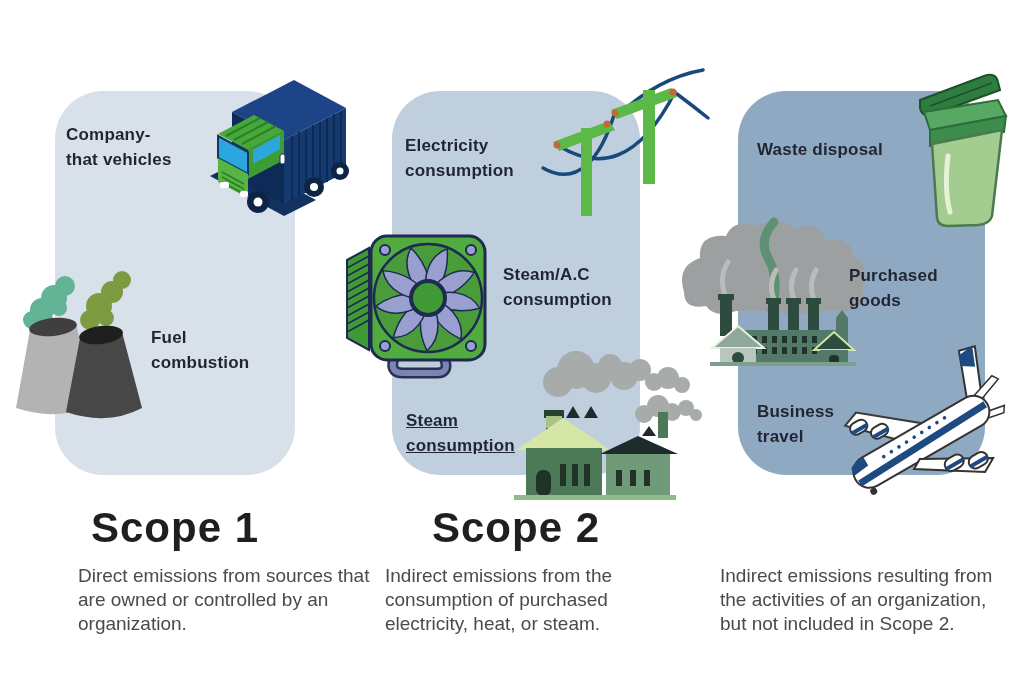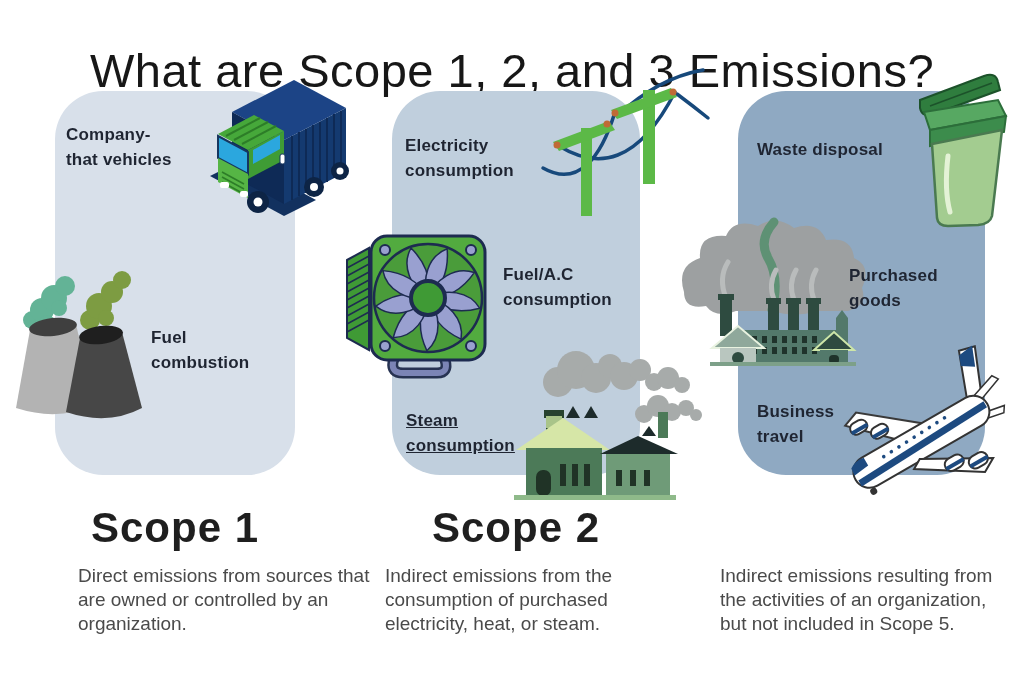--- a/index.html
+++ b/index.html
@@ -53,21 +53,20 @@
   .icon-steamfactory{left:488px;top:352px;width:215px;height:150px;}
   .icon-bin{left:900px;top:70px;width:122px;height:158px;}
   .icon-smokefactory{left:676px;top:214px;width:190px;height:152px;}
   .icon-plane{left:830px;top:362px;width:190px;height:158px;}
 </style>
 </head>
 <body>
 
 <div class="stage">
 
-  <h1 class="title">What are Scope 1, 2, and 3 Emissions?</h1>
 
   <div class="panel panel-1"></div>
   <div class="panel panel-2"></div>
   <div class="panel panel-3"></div>
 
   <div class="icon icon-truck">
     <svg viewBox="0 0 156 148">
 
       <polygon points="14,106 88,146 120,130 46,90" fill="#12315f"></polygon>
 
@@ -383,21 +382,21 @@
   </div>
   <div class="item-label lbl-fuel">
     <span style="display:block">Fuel</span>
     <span style="display:block">combustion</span>
   </div>
   <div class="item-label lbl-electricity">
     <span style="display:block">Electricity</span>
     <span style="display:block">consumption</span>
   </div>
   <div class="item-label lbl-heat">
-    <span style="display:block">Fuel/A.C</span>
+    <span style="display:block">Steam/A.C</span>
     <span style="display:block">consumption</span>
   </div>
   <div class="item-label lbl-steam">
     <span style="display:block">Steam</span>
     <span style="display:block">consumption</span>
   </div>
   <div class="item-label lbl-purchased">
     <span style="display:block">Purchased</span>
     <span style="display:block">goods</span>
   </div>
@@ -407,15 +406,15 @@
   <div class="item-label lbl-business">
     <span style="display:block">Business</span>
     <span style="display:block">travel</span>
   </div>
 
   <div class="scope-heading h-scope1">Scope 1</div>
   <div class="scope-heading h-scope2">Scope 2</div>
 
   <div class="scope-desc d-scope1">Direct emissions from sources that are owned or controlled by an organization.</div>
   <div class="scope-desc d-scope2">Indirect emissions from the consumption of purchased electricity, heat, or steam.</div>
-  <div class="scope-desc d-scope3">Indirect emissions resulting from the activities of an organization, but not included in Scope 5.</div>
+  <div class="scope-desc d-scope3">Indirect emissions resulting from the activities of an organization, but not included in Scope 2.</div>
 
 </div>
 
 </body></html>

